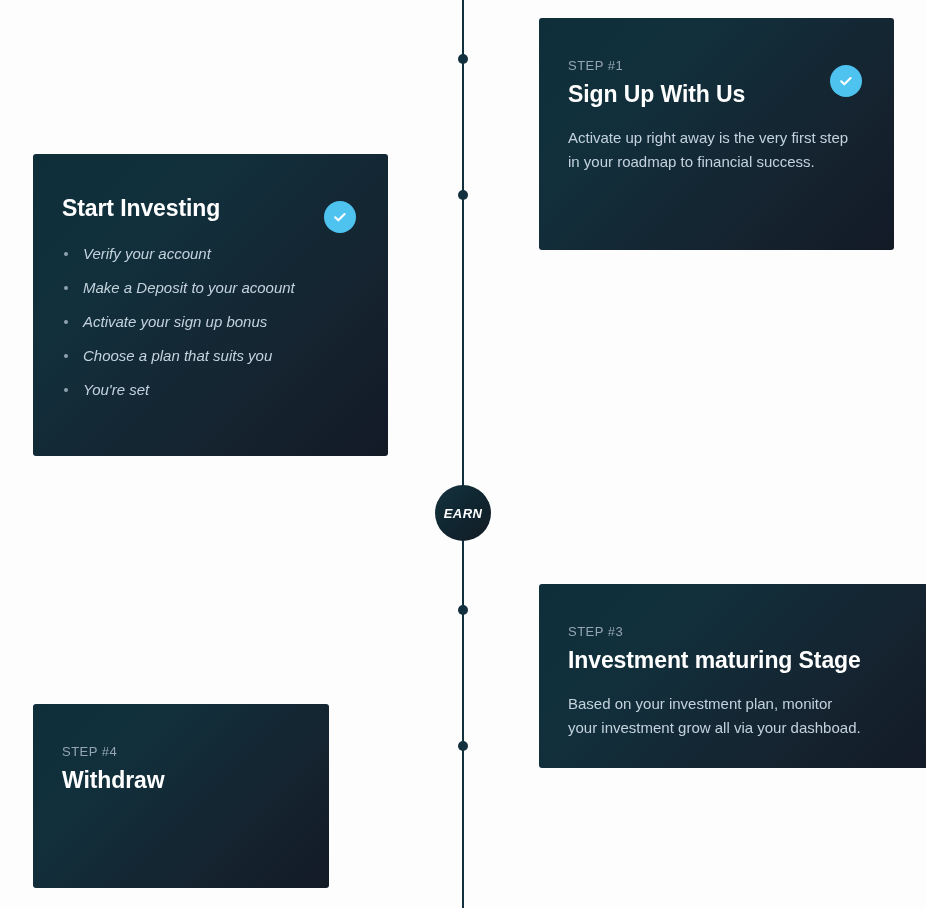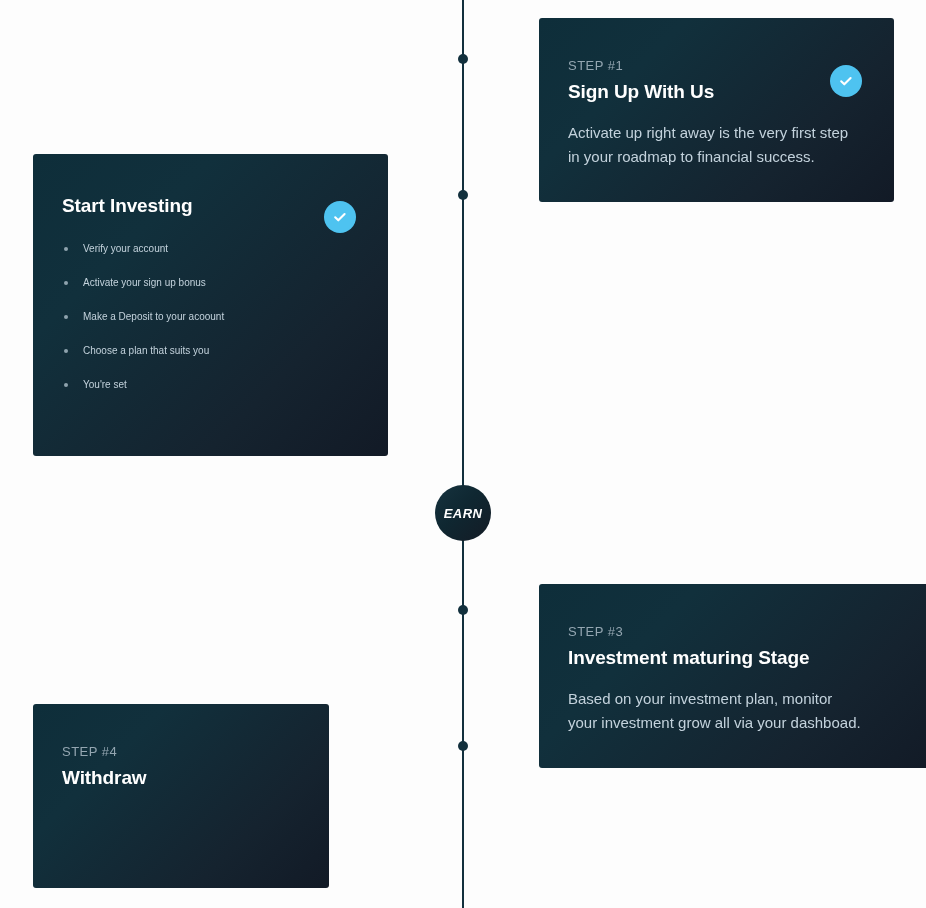--- a/index.html
+++ b/index.html
@@ -70,21 +70,21 @@
   }
 
   
   .step-card {
     position: absolute;
     background: linear-gradient(135deg, #0e2e3a 0%, #11303c 28%, #15232f 72%, #121a26 100%);
     border-radius: 3px;
     box-sizing: border-box;
     padding: 0;
   }
-  .card-step1 { left: 539px; top: 18px;  width: 355px; height: 184px; }
+  .card-step1 { left: 539px; top: 18px;  width: 355px; height: 232px; }
   .card-step2 { left: 33px;  top: 154px; width: 355px; height: 302px; }
   .card-step3 { left: 539px; top: 568px; width: 399px; height: 184px; margin-top: 16px; }
   .card-step4 { left: 33px;  top: 704px; width: 296px; height: 184px; }
 
   .card-inner {
     position: relative;
     width: 100%;
     height: 100%;
     padding: 40px 30px 0 29px;
     box-sizing: border-box;
@@ -92,21 +92,21 @@
 
   .step-eyebrow {
     color: #94a6b1;
     font-size: 13px;
     letter-spacing: 0.5px;
     line-height: 1.2;
     margin: 0 0 6px 0;
   }
   .step-title {
     color: #ffffff;
-    font-size: 19px;
+    font-size: 23px;
     font-weight: bold;
     line-height: 1.25;
     margin: 0;
     letter-spacing: -0.1px;
   }
   .step-desc {
     color: #c3d2dc;
     font-size: 15px;
     line-height: 24px;
     margin: 18px 0 0 0;
@@ -114,24 +114,25 @@
   }
 
   .step-list {
     list-style: none;
     margin: 22px 0 0 0;
     padding: 0;
   }
   .step-list-item {
     position: relative;
     color: #c3d2dc;
-    font-size: 10px;
+    font-size: 15px;
     line-height: 18px;
     padding-left: 21px;
     margin-bottom: 16px;
+    font-style: italic;
   }
   .step-list-item:last-child { margin-bottom: 12px; }
   .step-list-item::before {
     content: "";
     position: absolute;
     left: 2px;
     top: 7px;
     width: 4px;
     height: 4px;
     border-radius: 50%;
@@ -181,22 +182,22 @@
         </span>
       </div>
     </div>
   </div>
 
   <div class="step-card card-step2">
     <div class="card-inner">
       <div class="step-title">Start Investing</div>
       <ul class="step-list">
         <li class="step-list-item">Verify your account</li>
+        <li class="step-list-item">Make a Deposit to your acoount</li>
         <li class="step-list-item">Activate your sign up bonus</li>
-        <li class="step-list-item">Make a Deposit to your acoount</li>
         <li class="step-list-item">Choose a plan that suits you</li>
         <li class="step-list-item">You're set</li>
       </ul>
       <div class="check-badge">
         <span>
           <svg width="16" height="16" viewBox="0 0 16 16" aria-hidden="true">
             <path d="M3.2 8.3 L6.3 11.3 L12.6 5.0" fill="none" stroke="#ffffff" stroke-width="2.1" stroke-linecap="round" stroke-linejoin="round"></path>
           </svg>
         </span>
       </div>

